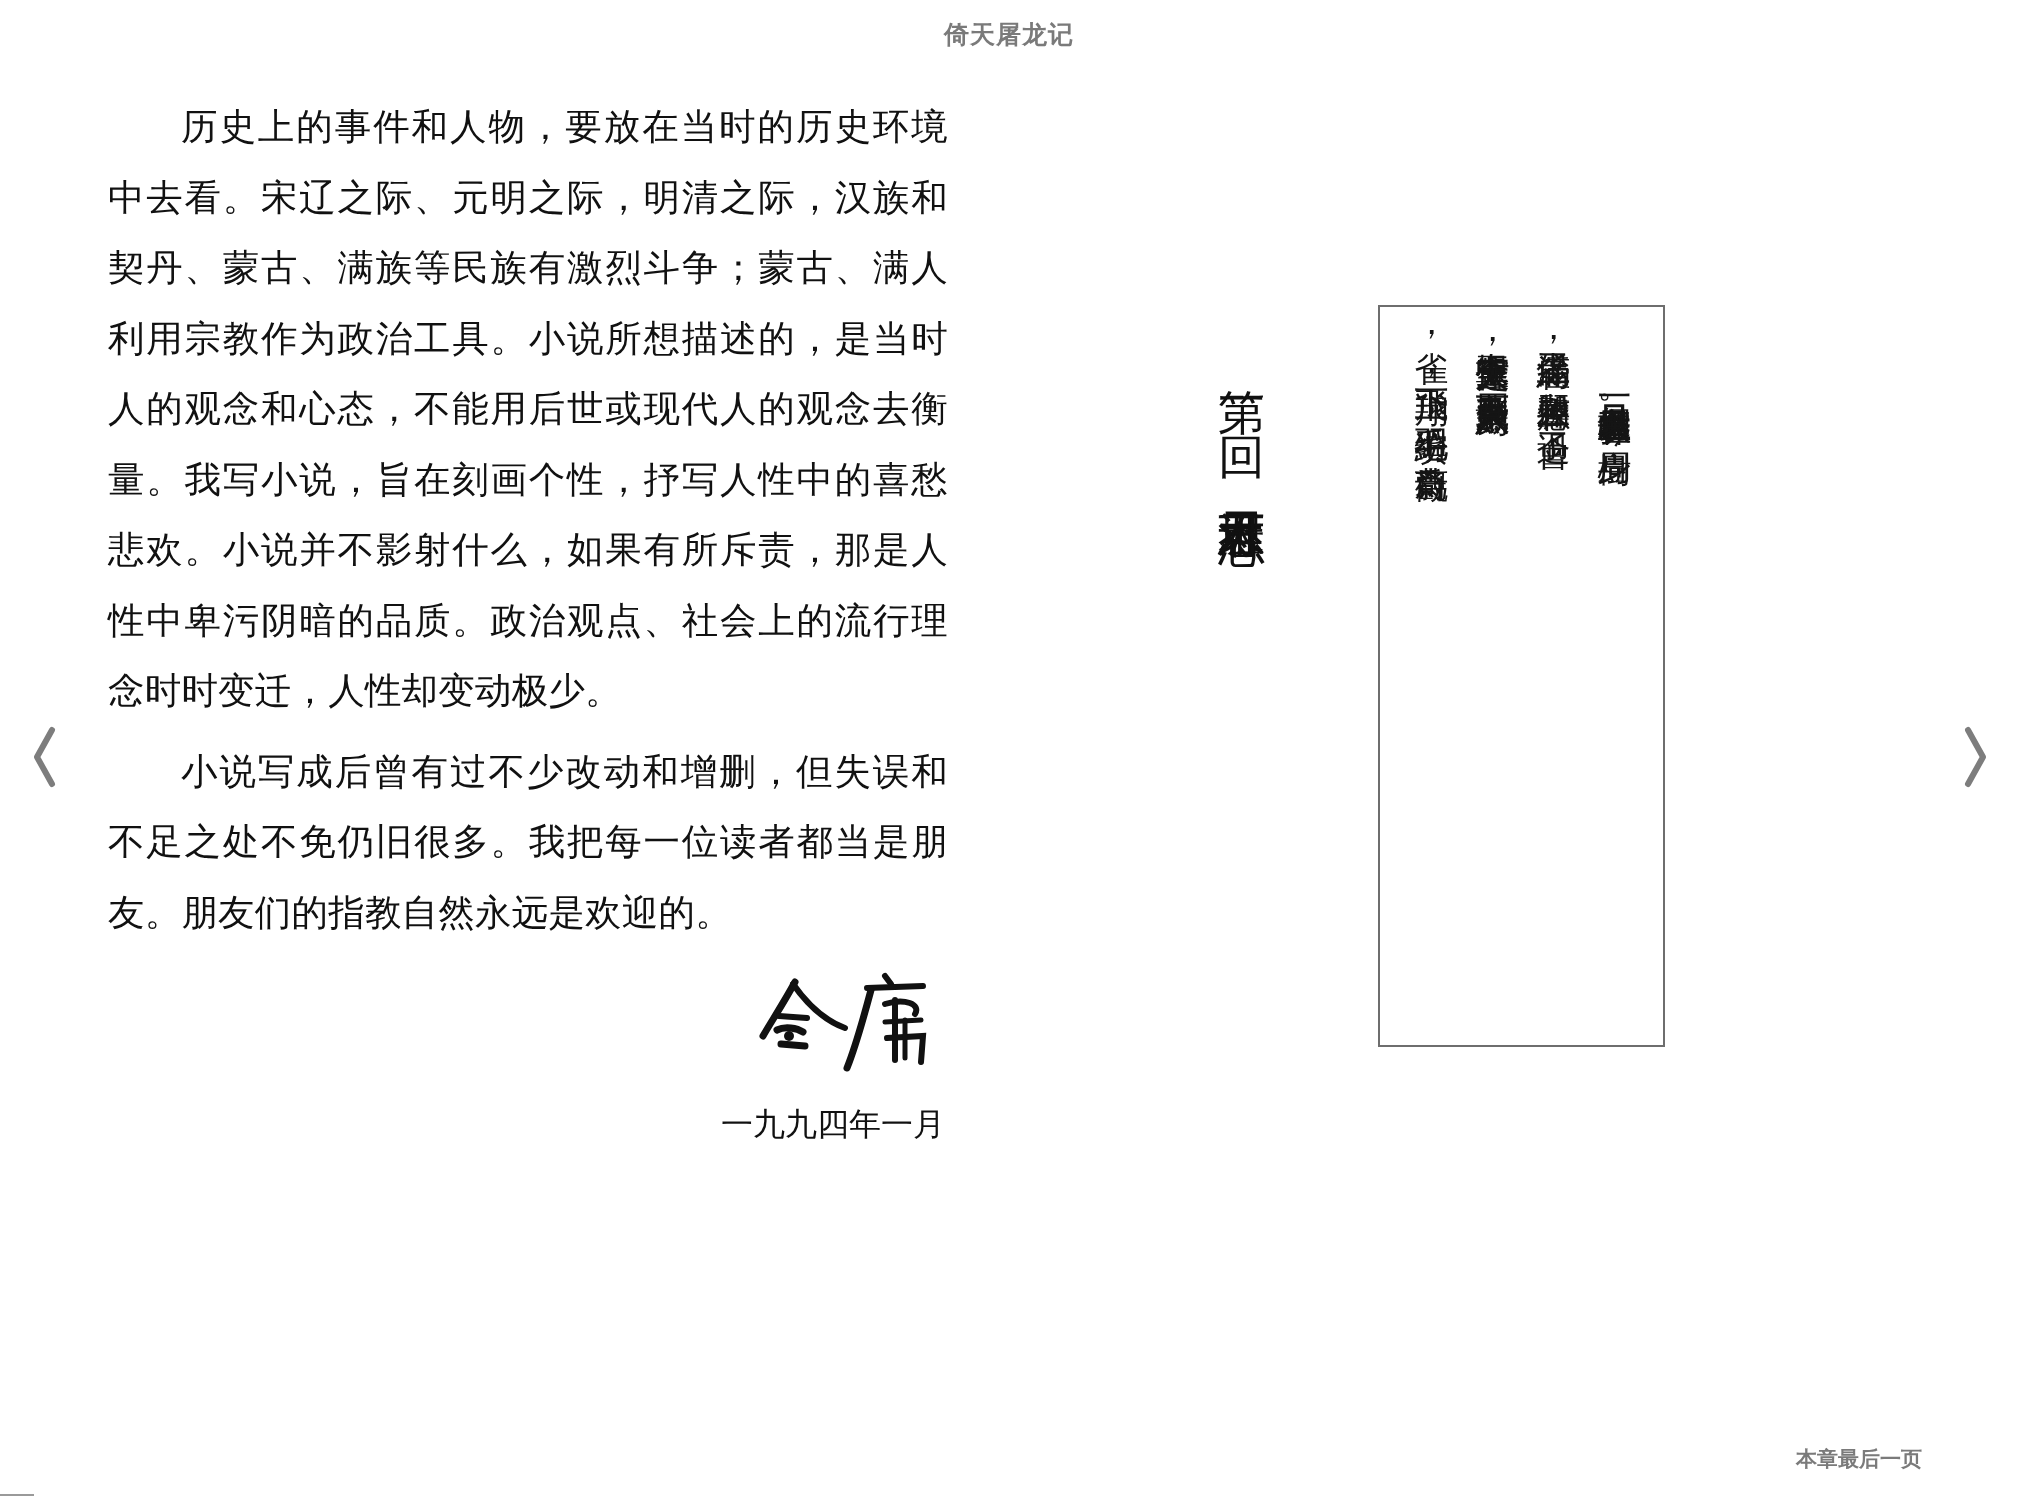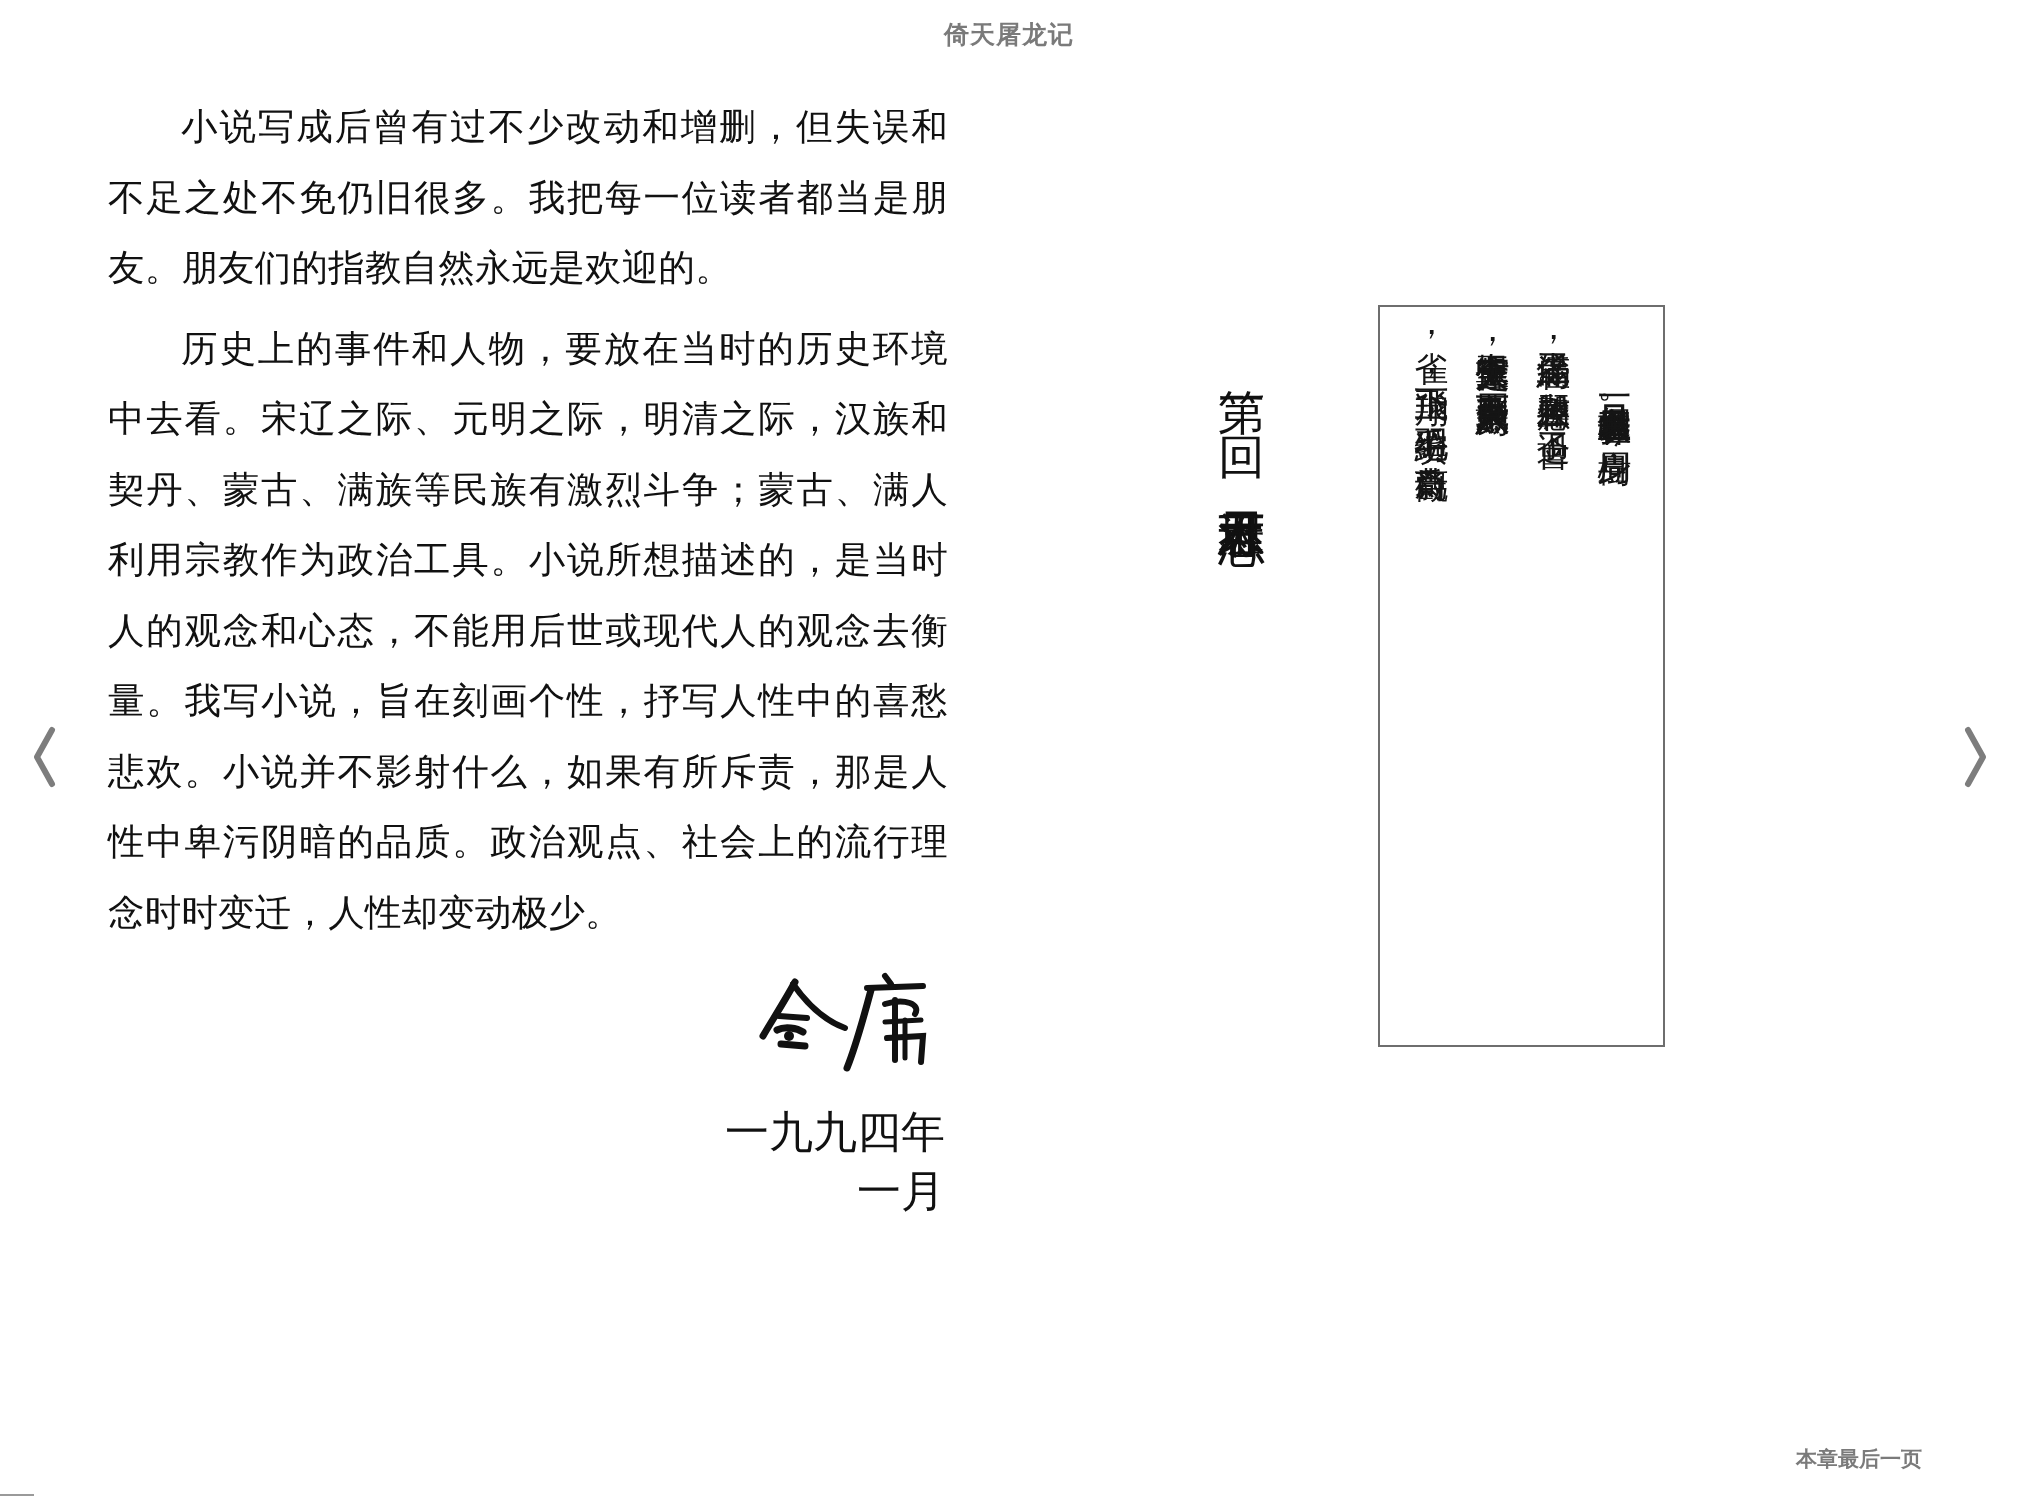--- a/index.html
+++ b/index.html
@@ -52,21 +52,21 @@
       top: 970px;
       width: 200px;
       height: 110px;
     }
     .date {
       position: absolute;
       left: 688px;
       top: 1103px;
       width: 257px;
       text-align: right;
-      font-size: 44px;
+      font-size: 32px;
       color: #111;
     }
     .nav-arrow {
       position: absolute;
       top: 722px;
       width: 40px;
       height: 70px;
       cursor: pointer;
     }
     .nav-arrow svg { width: 40px; height: 70px; }
@@ -151,22 +151,22 @@
 
   <div class="title">倚天屠龙记</div>
 
   <div class="nav-arrow nav-prev">
     <svg viewBox="0 0 40 70">
       <polyline points="28,8 13,35 28,62" fill="none" stroke="#7d7d7d" stroke-width="6" stroke-linecap="round" stroke-linejoin="round"></polyline>
     </svg>
   </div>
 
   <div class="left-page">
+    <p class="para">历史上的事件和人物，要放在当时的历史环境中去看。宋辽之际、元明之际，明清之际，汉族和契丹、蒙古、满族等民族有激烈斗争；蒙古、满人利用宗教作为政治工具。小说所想描述的，是当时人的观念和心态，不能用后世或现代人的观念去衡量。我写小说，旨在刻画个性，抒写人性中的喜愁悲欢。小说并不影射什么，如果有所斥责，那是人性中卑污阴暗的品质。政治观点、社会上的流行理念时时变迁，人性却变动极少。</p>
     <p class="para">小说写成后曾有过不少改动和增删，但失误和不足之处不免仍旧很多。我把每一位读者都当是朋友。朋友们的指教自然永远是欢迎的。</p>
-    <p class="para">历史上的事件和人物，要放在当时的历史环境中去看。宋辽之际、元明之际，明清之际，汉族和契丹、蒙古、满族等民族有激烈斗争；蒙古、满人利用宗教作为政治工具。小说所想描述的，是当时人的观念和心态，不能用后世或现代人的观念去衡量。我写小说，旨在刻画个性，抒写人性中的喜愁悲欢。小说并不影射什么，如果有所斥责，那是人性中卑污阴暗的品质。政治观点、社会上的流行理念时时变迁，人性却变动极少。</p>
   </div>
 
   <div class="signature">
     <svg viewBox="0 0 200 110" width="200" height="110" aria-label="signature">
 
       <path d="M50,12 C38,34 26,52 18,66" fill="none" stroke="#111" stroke-width="7" stroke-linecap="round"></path>
       <path d="M48,14 C62,34 78,50 100,58" fill="none" stroke="#111" stroke-width="6" stroke-linecap="round"></path>
       <path d="M34,46 L62,48" stroke="#111" stroke-width="6" stroke-linecap="round"></path>
       <path d="M32,60 C40,56 52,58 58,62" fill="none" stroke="#111" stroke-width="7" stroke-linecap="round"></path>
       <path d="M36,74 L60,76" stroke="#111" stroke-width="7" stroke-linecap="round"></path>

